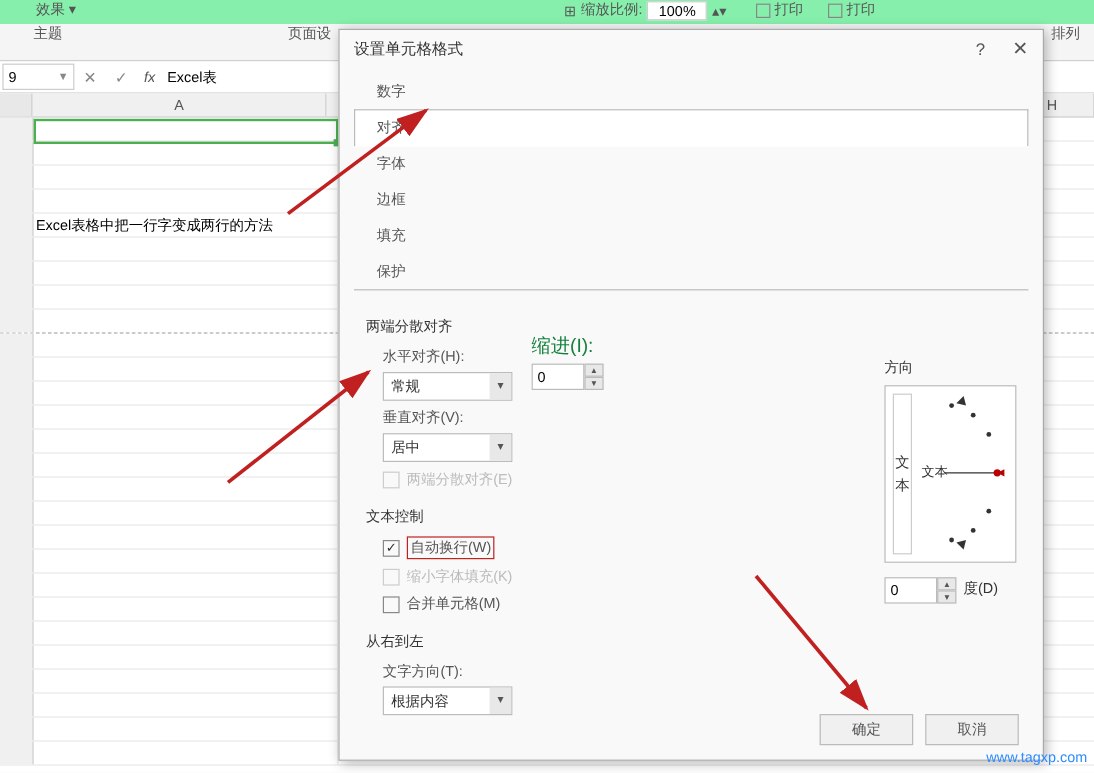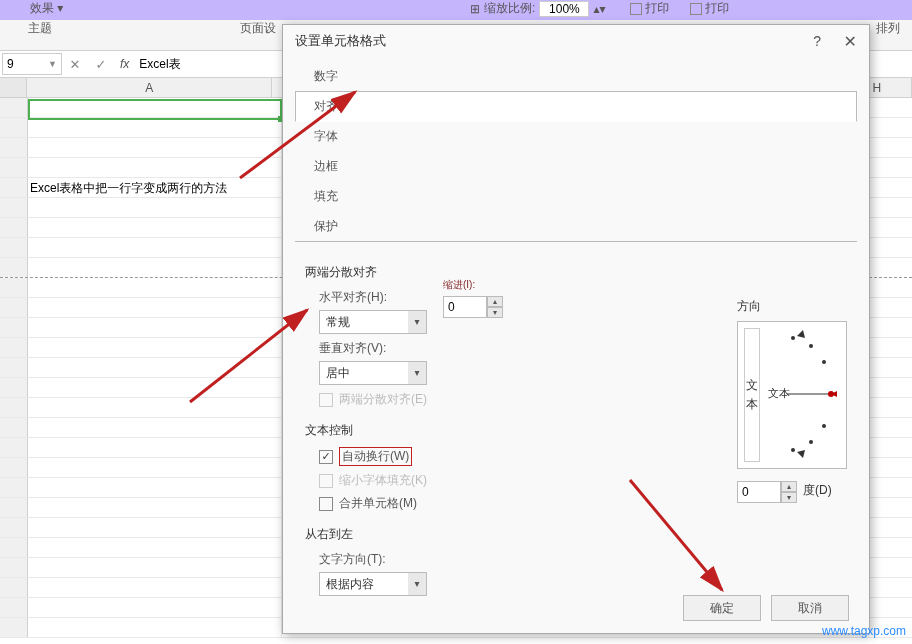--- a/index.html
+++ b/index.html
@@ -1,18 +1,18 @@
 <!DOCTYPE html>
 <html><head>
   <meta charset="utf-8">
   <style>
     * { margin: 0; padding: 0; box-sizing: border-box; font-family: "Microsoft YaHei", sans-serif; }
     body { width: 912px; height: 644px; background: #f5f5f5; position: relative; overflow: hidden; }
     
-    .top-ribbon { position: absolute; top: 0; left: 0; width: 912px; height: 20px; background: #c4b5fd; font-size: 12px; color: #555; }
+    .top-ribbon { position: absolute; top: 0; left: 0; width: 912px; height: 20px; background: #86efac; font-size: 12px; color: #555; }
     .top-ribbon .btn-effect { position: absolute; left: 30px; top: 0; }
     .top-ribbon .zoom { position: absolute; left: 470px; top: 0; display: flex; align-items: center; gap: 4px; }
     .top-ribbon .zoom input { width: 50px; font-size: 12px; text-align: center; border: 1px solid #ccc; }
     .top-ribbon .print1 { position: absolute; left: 630px; top: 0; }
     .top-ribbon .print2 { position: absolute; left: 690px; top: 0; }
     .top-ribbon .checkbox { width: 12px; height: 12px; border: 1px solid #888; display: inline-block; vertical-align: middle; }
     
     .sub-ribbon { position: absolute; top: 20px; left: 0; width: 912px; height: 18px; font-size: 12px; color: #555; }
     .sub-ribbon .theme { position: absolute; left: 28px; }
     .sub-ribbon .page-setup { position: absolute; left: 240px; }
@@ -51,21 +51,21 @@
     .tab { padding: 6px 18px; color: #555; border: 1px solid transparent; border-bottom: none; }
     .tab.active { background: #fff; border: 1px solid #bbb; border-bottom: 1px solid #fff; margin-bottom: -1px; }
     
     .dlg-body { padding: 14px 22px; font-size: 12px; color: #333; position: relative; }
     .section-label { margin: 8px 0; color: #333; }
     .field-label { margin: 6px 0 4px 14px; color: #555; }
     .select { margin-left: 14px; width: 108px; height: 24px; border: 1px solid #bbb; background: #fff; display: flex; align-items: center; justify-content: space-between; padding: 0 6px; }
     .select .arr { background: #e8e8e8; width: 18px; height: 22px; text-align: center; line-height: 22px; margin-right: -6px; color: #555; font-size: 10px; }
     
     .indent-group { position: absolute; left: 160px; top: 36px; }
-    .indent-label { color: #7f1d1d; font-size: 10px; }
+    .indent-label { color: #15803d; font-size: 16px; }
     .spinner { display: flex; margin-top: 4px; }
     .spinner input { width: 44px; height: 22px; border: 1px solid #bbb; padding: 0 4px; font-size: 12px; }
     .spin-btns { display: flex; flex-direction: column; }
     .spin-btn { width: 16px; height: 11px; border: 1px solid #bbb; background: #e8e8e8; text-align: center; line-height: 9px; font-size: 8px; color: #555; }
     
     .orientation-box { position: absolute; right: 22px; top: 56px; }
     .orient-label { font-size: 12px; margin-bottom: 6px; }
     .orient-panel { width: 110px; height: 148px; border: 1px solid #bbb; background: #fff; display: flex; padding: 6px; gap: 6px; }
     .vert-text { width: 20px; border: 1px solid #ccc; display: flex; flex-direction: column; align-items: center; justify-content: center; gap: 2px; }
     .arc { flex: 1; position: relative; }

